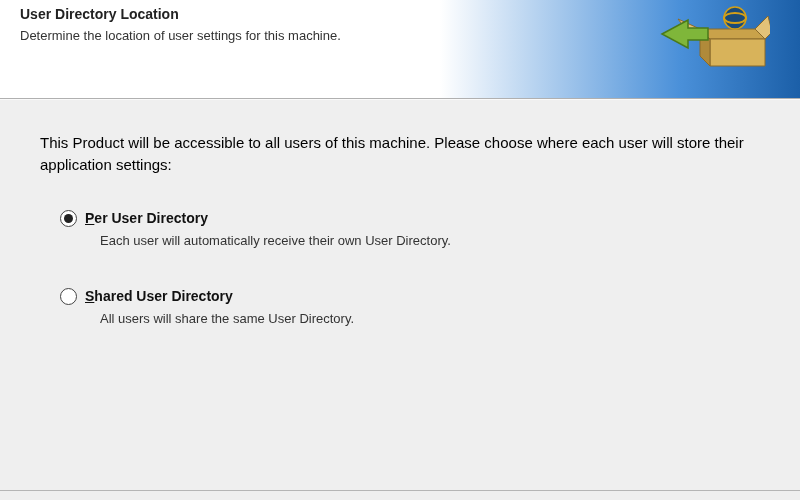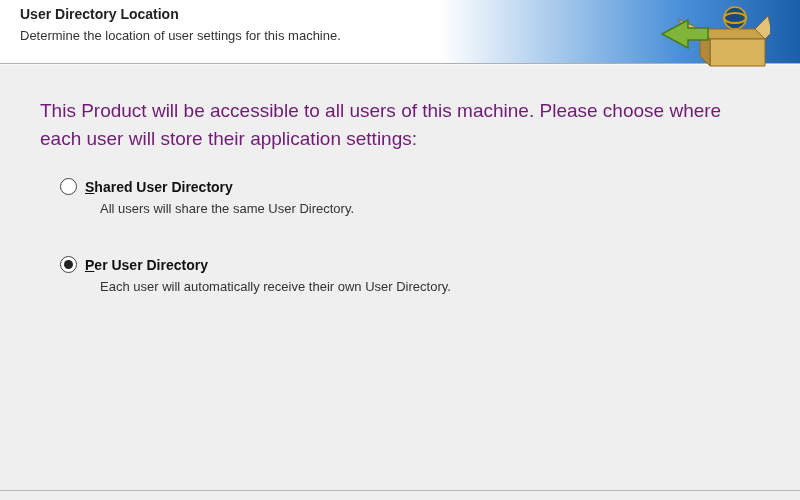--- a/index.html
+++ b/index.html
@@ -10,21 +10,21 @@
     body {
       font-family: Tahoma, "Segoe UI", Arial, sans-serif;
       font-size: 13px;
       background: #efefef;
       width: 800px;
       height: 500px;
       overflow: hidden;
     }
     .header {
       background: linear-gradient(to right, #ffffff 0%, #ffffff 55%, #4a90d9 85%, #1b5fa8 100%);
-      height: 64px;
+      height: 99px;
       position: relative;
       border-bottom: 1px solid #b0b0b0;
       padding: 6px 20px 16px 20px;
     }
     .header-title {
       font-weight: bold;
       font-size: 14px;
       color: #222;
       margin-bottom: 6px;
     }
@@ -39,24 +39,24 @@
       width: 110px;
       height: 68px;
     }
     .content {
       padding: 32px 40px 0 40px;
       background: #efefef;
       height: 420px;
       border-top: 1px solid #fafafa;
     }
     .intro-text {
-      color: #701a75;
-      font-size: 19px;
+      color: #000000;
+      font-size: 15px;
       line-height: 1.45;
-      margin-bottom: 26px;
+      margin-bottom: 34px;
       max-width: 740px;
     }
     .option {
       margin-left: 20px;
       margin-bottom: 40px;
     }
     .option-row {
       display: flex;
       align-items: center;
       gap: 8px;
@@ -128,28 +128,28 @@
       <polygon points="2,30 28,16 28,24 48,24 48,36 28,36 28,44" fill="#7fb63a" stroke="#4a7a1a" stroke-width="1.5"></polygon>
     </svg>
   </div>
 </div>
 
 <div class="content">
   <div class="intro-text">This Product will be accessible to all users of this machine.  Please choose where each user will store their application settings:</div>
 
   <div class="option">
     <div class="option-row">
+      <span class="radio selected"></span>
+      <span class="option-label"><span></span><span class="underline">P</span><span>er User Directory</span></span>
+    </div>
+    <div class="option-desc">Each user will automatically receive their own User Directory.</div>
+  </div>
+
+  <div class="option">
+    <div class="option-row">
       <span class="radio"></span>
       <span class="option-label"><span></span><span class="underline">S</span><span>hared User Directory</span></span>
     </div>
     <div class="option-desc">All users will share the same User Directory.</div>
-  </div>
-
-  <div class="option">
-    <div class="option-row">
-      <span class="radio selected"></span>
-      <span class="option-label"><span></span><span class="underline">P</span><span>er User Directory</span></span>
-    </div>
-    <div class="option-desc">Each user will automatically receive their own User Directory.</div>
   </div>
 </div>
 
 <div class="bottom-divider"></div>
 
 </body></html>

